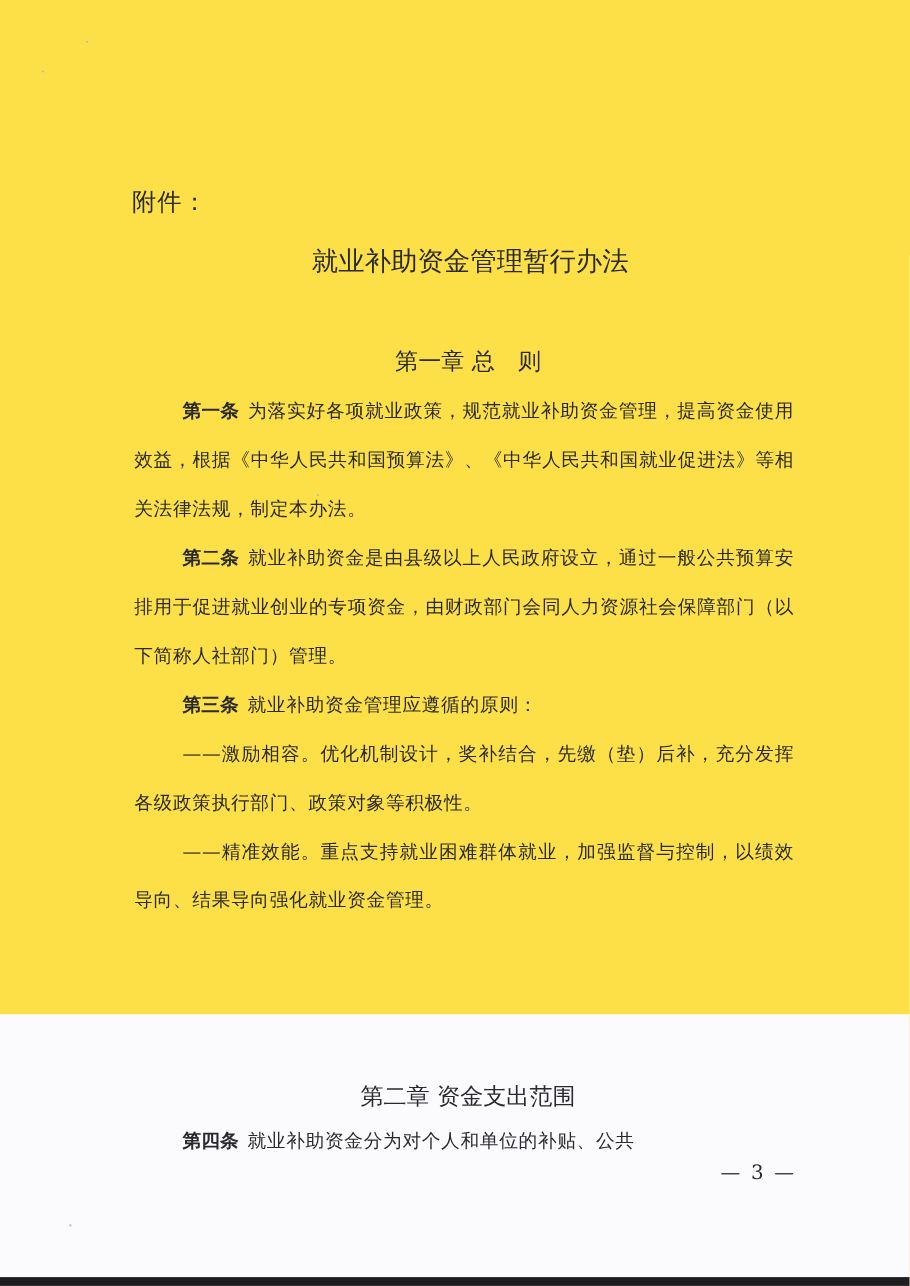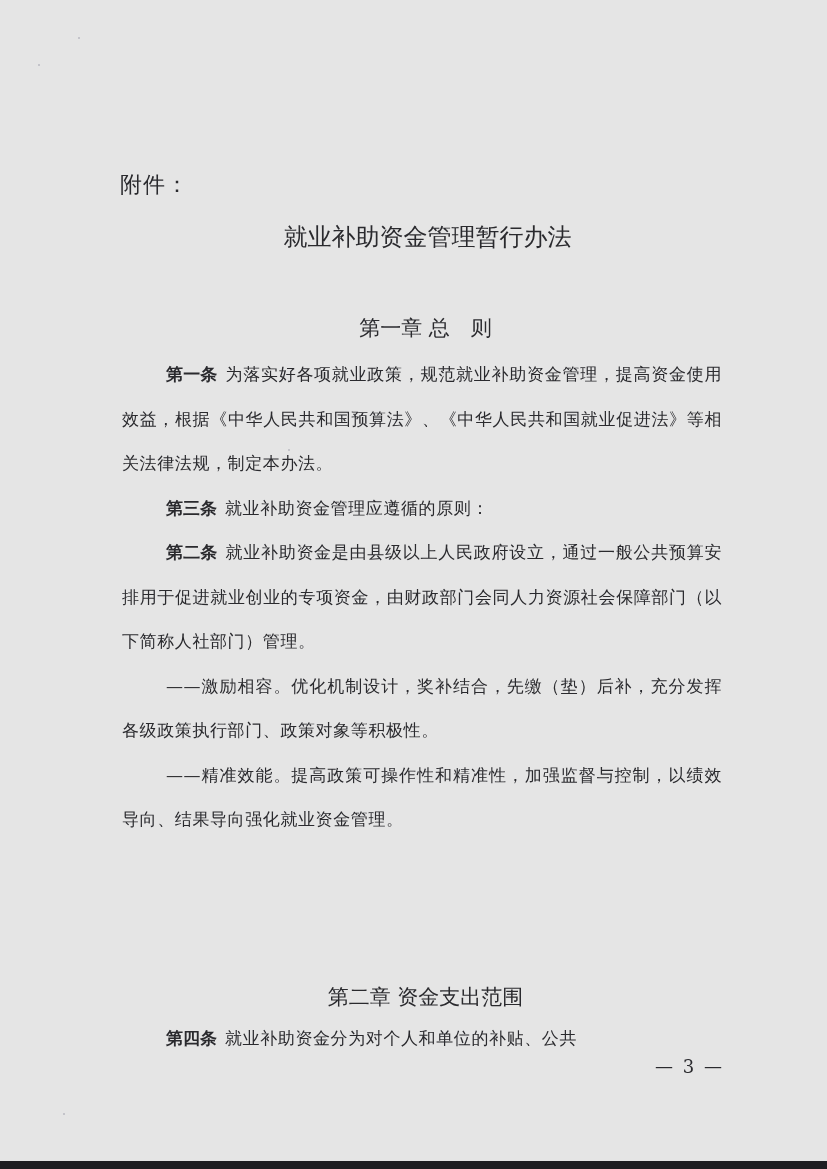--- a/index.html
+++ b/index.html
@@ -12,22 +12,22 @@
       background: #fbfbfe;
       position: relative;
       overflow: hidden;
       font-family: "DejaVu Serif", "Liberation Serif", serif;
       color: #2a2a2e;
     }
     .page {
       position: absolute;
       left: 0; top: 0;
       width: 827px;
-      height: 1161px;
-      background: #e5e5e5;
+      height: 922px;
+      background: #fde047;
     }
     .bottom-edge {
       position: absolute;
       left: 0; top: 1161px;
       width: 827px;
       height: 8px;
       background: #1e1e22;
     }
     .attach-label {
       position: absolute;
@@ -102,24 +102,24 @@
   <div class="attach-label">附件：</div>
 
   <div class="doc-title">
     <span>就业补助资金管理暂行办法</span>
   </div>
 
   <div class="chapter" style="top:313px;">第一章 总　则</div>
 
   <div class="body-text" style="top:352px;">
     <p class="para"><span class="article-label">第一条</span><span>为落实好各项就业政策，规范就业补助资金管理，提高资金使用效益，根据《中华人民共和国预算法》、《中华人民共和国就业促进法》等相关法律法规，制定本办法。</span></p>
+    <p class="para"><span class="article-label">第二条</span><span>就业补助资金是由县级以上人民政府设立，通过一般公共预算安排用于促进就业创业的专项资金，由财政部门会同人力资源社会保障部门（以下简称人社部门）管理。</span></p>
     <p class="para"><span class="article-label">第三条</span><span>就业补助资金管理应遵循的原则：</span></p>
-    <p class="para"><span class="article-label">第二条</span><span>就业补助资金是由县级以上人民政府设立，通过一般公共预算安排用于促进就业创业的专项资金，由财政部门会同人力资源社会保障部门（以下简称人社部门）管理。</span></p>
     <p class="para">——激励相容。优化机制设计，奖补结合，先缴（垫）后补，充分发挥各级政策执行部门、政策对象等积极性。</p>
-    <p class="para">——精准效能。提高政策可操作性和精准性，加强监督与控制，以绩效导向、结果导向强化就业资金管理。</p>
+    <p class="para">——精准效能。重点支持就业困难群体就业，加强监督与控制，以绩效导向、结果导向强化就业资金管理。</p>
   </div>
 
   <div class="chapter" style="top:982px;">第二章 资金支出范围</div>
 
   <div class="body-text" style="top:1016px;">
     <p class="para"><span class="article-label">第四条</span><span>就业补助资金分为对个人和单位的补贴、公共</span></p>
   </div>
 
   <div class="page-number">— 3 —</div>
 

